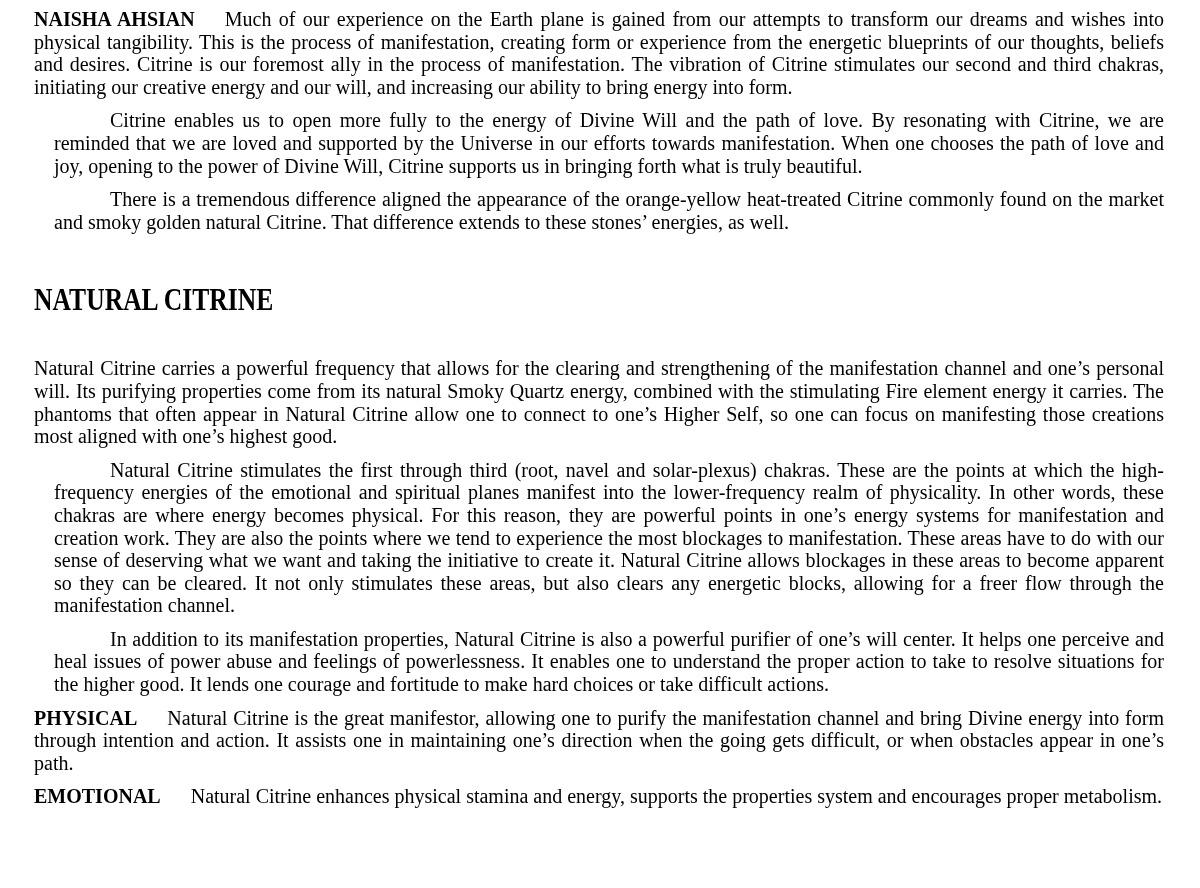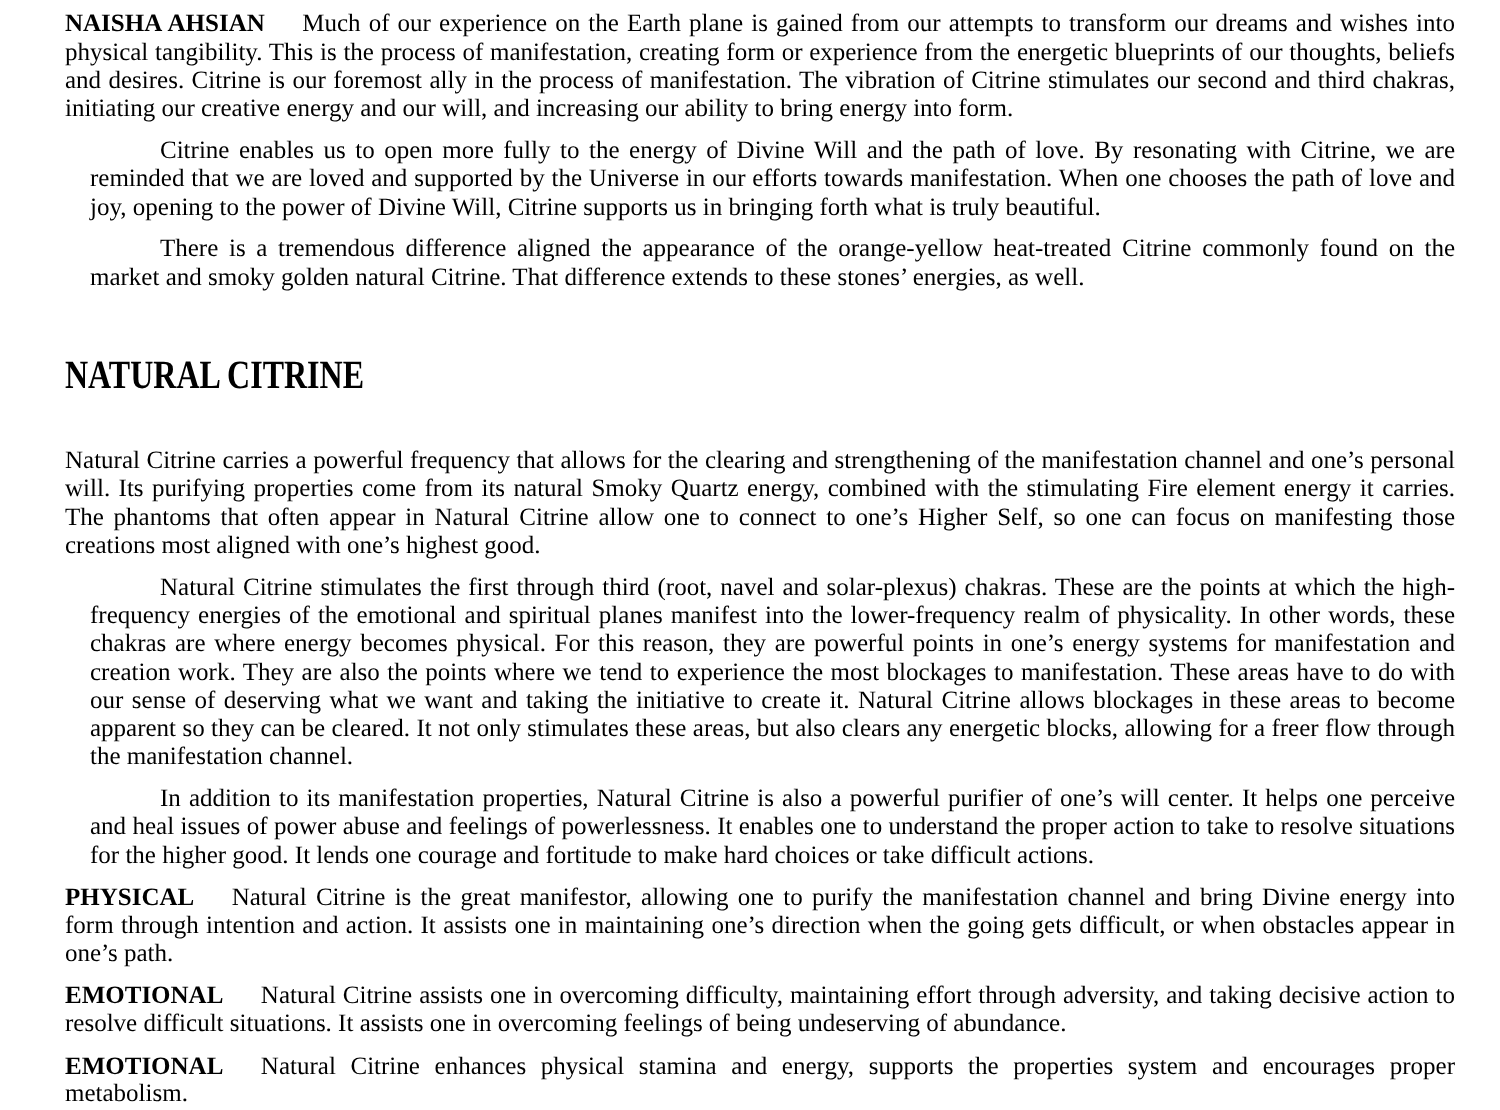--- a/index.html
+++ b/index.html
@@ -1,20 +1,20 @@
 <!DOCTYPE html>
 <html><head>
 <meta charset="utf-8">
 <style>
   html, body { margin: 0; padding: 0; background: #ffffff; }
   .page {
     width: 1200px;
     height: 888px;
     box-sizing: border-box;
-    padding: 8px 36px 0 52px;
+    padding: 8px 36px 0 34px;
     background: #ffffff;
     color: #000000;
     font-family: "Liberation Serif", "DejaVu Serif", serif;
     font-size: 20px;
     line-height: 22.6px;
     text-align: justify;
     overflow: hidden;
   }
   .page p {
     margin: 0 0 11px 0;
@@ -52,17 +52,16 @@
   <h1 class="section-heading">NATURAL CITRINE</h1>
 
   <p><span>Natural Citrine carries a powerful frequency that allows for the clearing and strengthening of the manifestation channel and one’s personal will. Its purifying properties come from its natural Smoky Quartz energy, combined with the stimulating Fire element energy it carries. The phantoms that often appear in Natural Citrine allow one to connect to one’s Higher Self, so one can focus on manifesting those creations most aligned with one’s highest good.</span></p>
 
   <p class="indent"><span>Natural Citrine stimulates the first through third (root, navel and solar-plexus) chakras. These are the points at which the high-frequency energies of the emotional and spiritual planes manifest into the lower-frequency realm of physicality. In other words, these chakras are where energy becomes physical. For this reason, they are powerful points in one’s energy systems for manifestation and creation work. They are also the points where we tend to experience the most blockages to manifestation. These areas have to do with our sense of deserving what we want and taking the initiative to create it. Natural Citrine allows blockages in these areas to become apparent so they can be cleared. It not only stimulates these areas, but also clears any energetic blocks, allowing for a freer flow through the manifestation channel.</span></p>
 
   <p class="indent"><span>In addition to its manifestation properties, Natural Citrine is also a powerful purifier of one’s will center. It helps one perceive and heal issues of power abuse and feelings of powerlessness. It enables one to understand the proper action to take to resolve situations for the higher good. It lends one courage and fortitude to make hard choices or take difficult actions.</span></p>
 
   <p><b class="plabel">PHYSICAL</b><span>Natural Citrine is the great manifestor, allowing one to purify the manifestation channel and bring Divine energy into form through intention and action. It assists one in maintaining one’s direction when the going gets difficult, or when obstacles appear in one’s path.</span></p>
 
-  <p><b class="plabel">EMOTIONAL</b><span>Natural Citrine assists one in overcoming difficulty, maintaining effort through adversity, and taking decisive action to resolve difficult situations. It assists one in overcoming feelings of being undeserving of abundance.</span></p>
 
   <p><b class="plabel">EMOTIONAL</b><span>Natural Citrine enhances physical stamina and energy, supports the properties system and encourages proper metabolism.</span></p>
 
 </div>
 
 </body></html>

